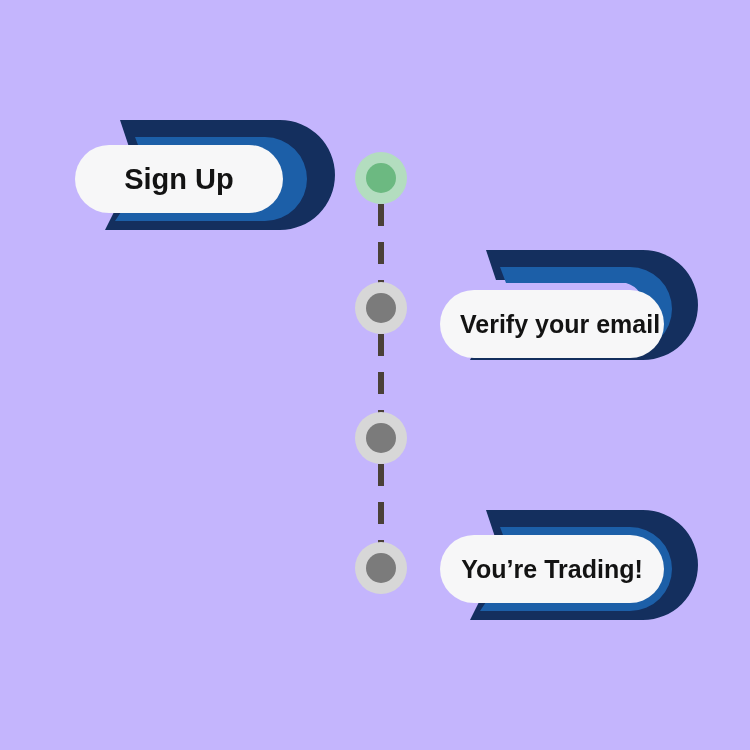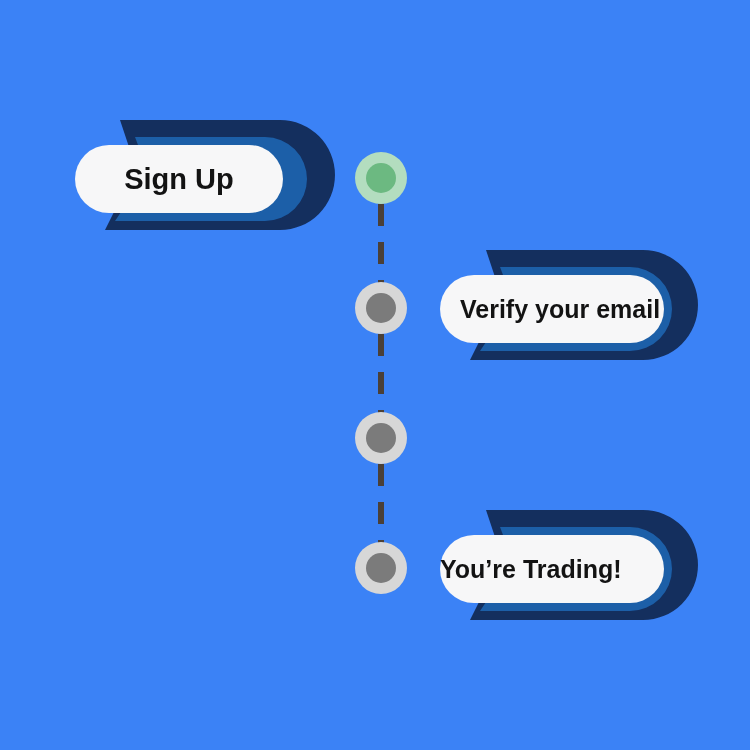--- a/index.html
+++ b/index.html
@@ -4,21 +4,21 @@
 <style>
   html, body {
     margin: 0;
     padding: 0;
     background: #000000;
   }
   #stage {
     position: relative;
     width: 750px;
     height: 750px;
-    background: #3b82f6;
+    background: #c4b5fd;
     overflow: hidden;
     font-family: "Liberation Sans", sans-serif;
   }
 
   
   .timeline-track {
     position: absolute;
     left: 378px;
     top: 178px;
     width: 6px;
@@ -60,21 +60,21 @@
     position: absolute;
     background: #f7f7f8;
     display: flex;
     align-items: center;
     color: #131313;
     font-weight: bold;
     white-space: nowrap;
   }
 
   
-  .front-white.align-center { }
+  .front-white.align-center { justify-content: center; }
 
   
   .stack-svg {
     position: absolute;
     left: 0;
     top: 0;
     overflow: visible;
   }
 </style>
 </head>
@@ -92,21 +92,21 @@
     <div class="front-white align-center" style="left:0px; top:30px; width:208px; height:68px; border-radius:34px; font-size:29px; justify-content:center;">
       <span>Sign Up</span>
     </div>
   </div>
 
   <div class="pill-stack" style="left:438px; top:245px; width:255px; height:125px;">
     <svg class="stack-svg" width="255" height="125" viewBox="0 0 255 125">
       <path d="M 48 5 L 205 5 A 55 55 0 0 1 205 115 L 32 115 L 47 85 L 196 85 A 25 25 0 0 0 196 35 L 58 35 Z" fill="#142f5e"></path>
       <path d="M 62 22 L 192 22 A 42 42 0 0 1 192 106 L 42 106 L 54 88 L 188 88 A 26 26 0 0 0 188 38 L 68 38 Z" fill="#1c5fa8"></path>
     </svg>
-    <div class="front-white" style="left:2px; top:30px; width:224px; height:68px; border-radius:34px; font-size:25px; padding-left:20px; box-sizing:border-box;">
+    <div class="front-white" style="left:2px; top:45px; width:224px; height:68px; border-radius:34px; font-size:25px; padding-left:20px; box-sizing:border-box;">
       <span>Verify your email</span>
     </div>
   </div>
 
 
   <div class="pill-stack" style="left:438px; top:505px; width:255px; height:125px;">
     <svg class="stack-svg" width="255" height="125" viewBox="0 0 255 125">
       <path d="M 48 5 L 205 5 A 55 55 0 0 1 205 115 L 32 115 L 47 85 L 196 85 A 25 25 0 0 0 196 35 L 58 35 Z" fill="#142f5e"></path>
       <path d="M 62 22 L 192 22 A 42 42 0 0 1 192 106 L 42 106 L 54 88 L 188 88 A 26 26 0 0 0 188 38 L 68 38 Z" fill="#1c5fa8"></path>
     </svg>

